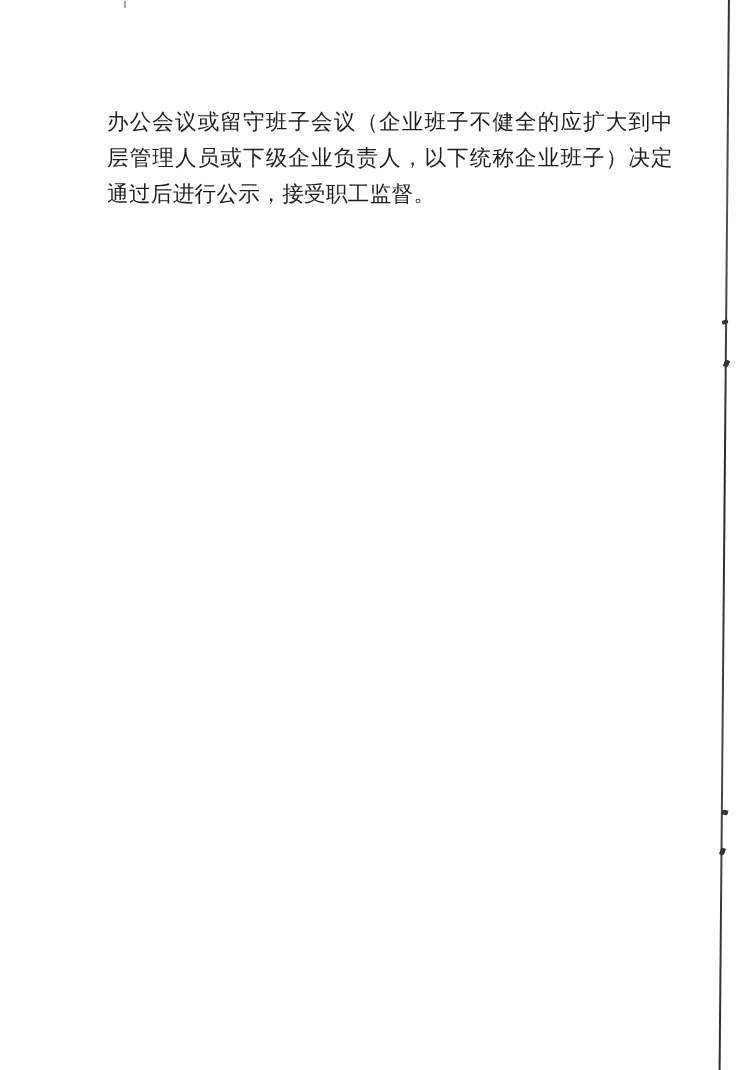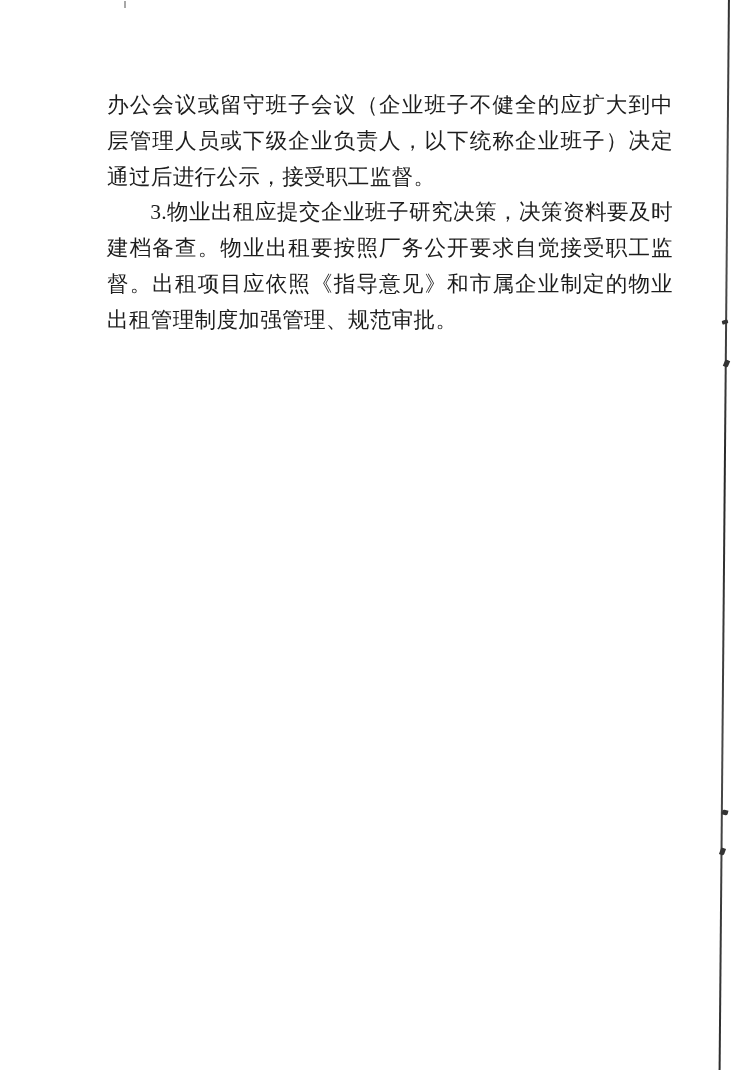--- a/index.html
+++ b/index.html
@@ -11,21 +11,21 @@
     position: relative;
     width: 755px;
     height: 1070px;
     background: #ffffff;
     overflow: hidden;
     font-family: "Liberation Serif", "DejaVu Serif", serif;
   }
   .text-block {
     position: absolute;
     left: 107px;
-    top: 88px;
+    top: 105px;
     width: 566px;
     color: #1d1d1d;
     font-size: 21.6px;
     line-height: 35.8px;
     text-align: justify;
     text-align-last: left;
     text-justify: inter-ideograph;
     letter-spacing: 0.3px;
     -webkit-font-smoothing: antialiased;
   }
@@ -74,16 +74,15 @@
 
   <div class="top-tick"></div>
   <div class="edge-line"></div>
   <div class="speck speck-1"></div>
   <div class="speck speck-2"></div>
   <div class="speck speck-3"></div>
   <div class="speck speck-4"></div>
 
   <div class="text-block">
     <p>办公会议或留守班子会议（企业班子不健全的应扩大到中层管理人员或下级企业负责人，以下统称企业班子）决定通过后进行公示，接受职工监督。</p>
-    <p class="indent">3.物业出租应提交企业班子研究决策，决策资料要及时建档备查。物业出租要按照厂务公开要求自觉接受职工监督。出租项目应依照《指导意见》和市属企业制定的物业出租管理制度加强管理、规范审批。</p>
   </div>
 
 </div>
 
 </body></html>

